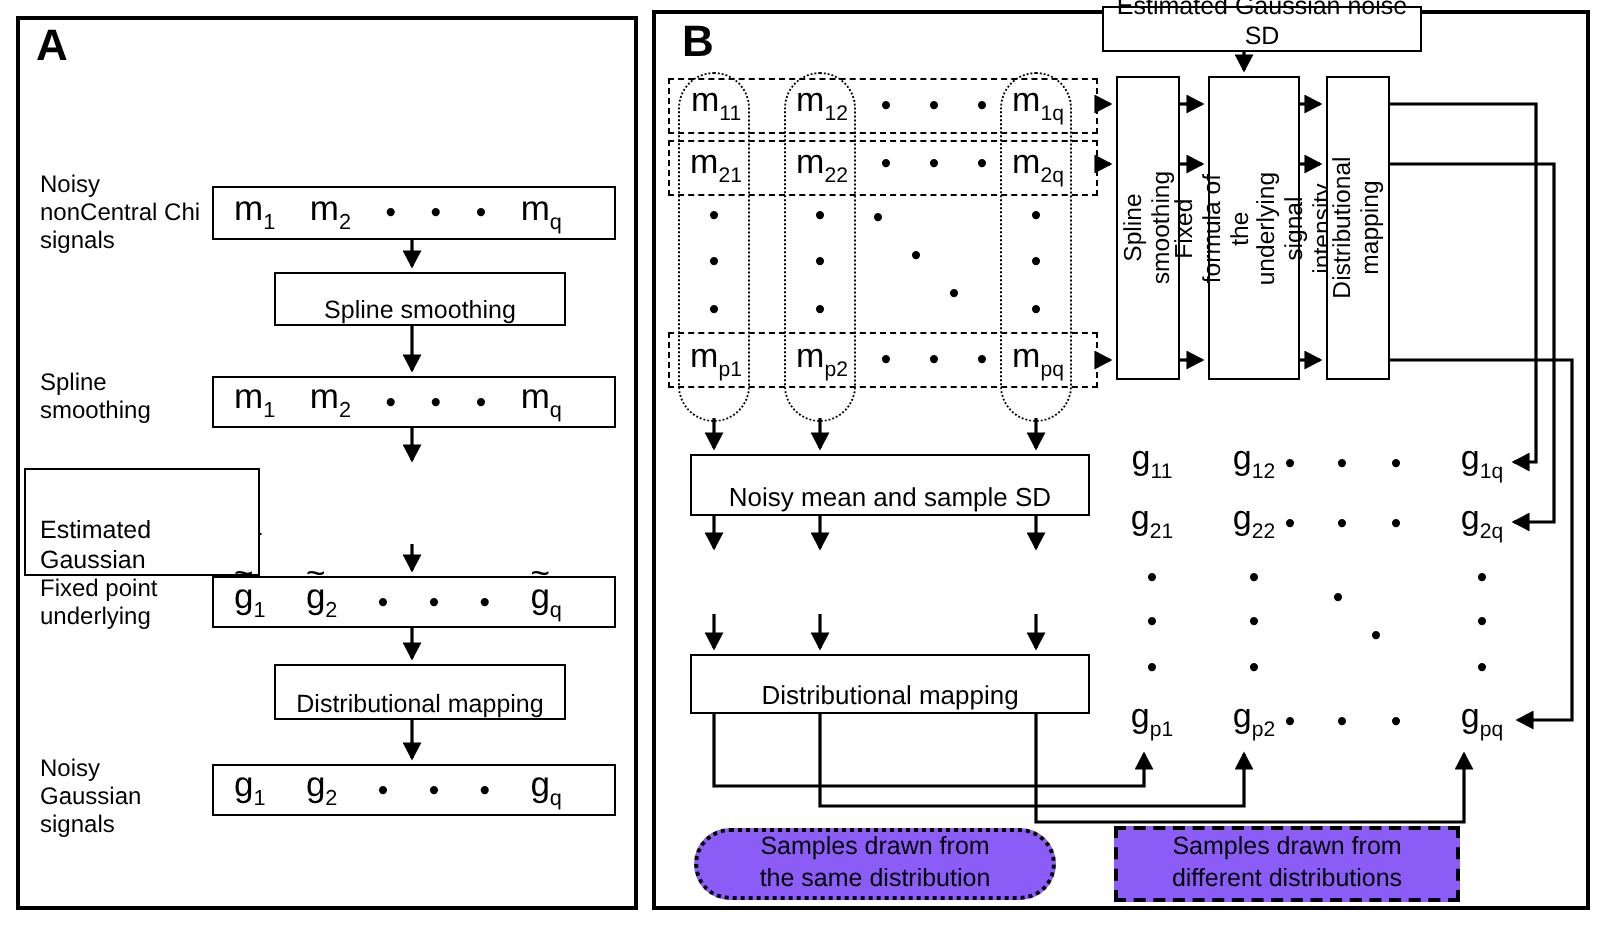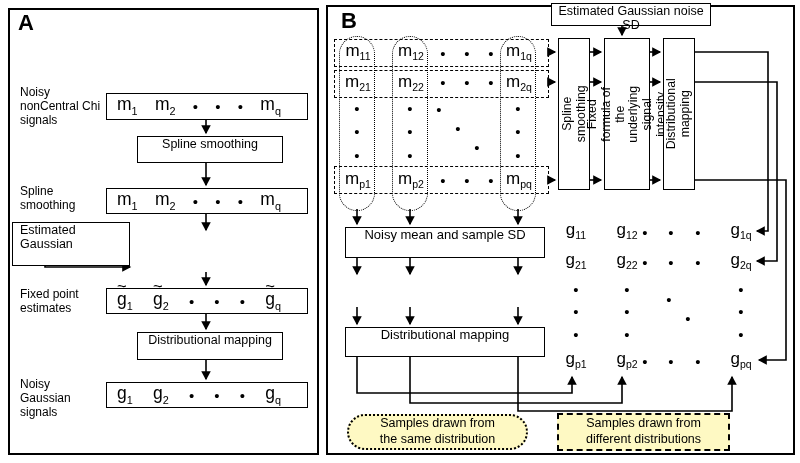--- a/index.html
+++ b/index.html
@@ -3,42 +3,42 @@
 <meta charset="utf-8">
 <style>
   *{margin:0;padding:0;box-sizing:border-box}
   html,body{background:#fff}
   body{font-family:"Liberation Sans",sans-serif;color:#000}
   #fig{position:relative;width:800px;height:463px;background:#fff;overflow:hidden}
   .panel{position:absolute;border:2.2px solid #000;background:#fff;z-index:0}
   .plabel{position:absolute;font-weight:bold;font-size:22px;z-index:2}
   svg.wires{position:absolute;left:0;top:0;z-index:1}
   .box{position:absolute;border:1.7px solid #000;background:#fff;z-index:2;display:flex;
-       align-items:flex-start;justify-content:center;text-align:center;font-size:12.5px;line-height:1.15}
+       align-items:flex-end;justify-content:center;text-align:center;font-size:12.5px;line-height:1.15}
   .box.leftalign{justify-content:flex-start;text-align:left;padding-left:7px}
   .pre{white-space:pre-line}
   .sidelabel{position:absolute;font-size:12px;line-height:1.18;white-space:pre-line;z-index:2}
   .sigrow{position:absolute;border:1.7px solid #000;background:#fff;z-index:2;display:flex;
           align-items:center;justify-content:space-between;padding:0 26px 0 10px;font-size:17.5px;line-height:1}
   sub{font-size:0.62em}
   .sym{position:relative;display:inline-block;line-height:1}
   .sym .base{position:relative;display:inline-block}
   .base.acc-bar::after{content:'';position:absolute;left:0;right:0;top:-2.5px;border-top:1.8px solid #000}
   .base.acc-tilde::after{content:'~';position:absolute;left:0;right:0;top:-0.70em;text-align:center;font-size:0.95em}
   .base.acc-hat::after{content:'^';position:absolute;left:0;right:0;top:-0.55em;text-align:center;font-size:0.75em}
   .bold{font-weight:bold}
   .rowdot{font-size:15px}
   .mcell{position:absolute;transform:translate(-50%,-50%);font-size:17px;z-index:2;line-height:1;background:transparent}
   .mdot{position:absolute;transform:translate(-50%,-50%);font-size:15px;z-index:2;line-height:1}
   .vbox{position:absolute;border:1.7px solid #000;background:#fff;z-index:2;display:flex;align-items:center;justify-content:center}
   .vtext{transform:rotate(-90deg);white-space:pre-line;text-align:center;font-size:12.3px;line-height:1.12;width:max-content}
   .capsule{position:absolute;border:1.8px dotted #000;border-radius:18px;z-index:1;background:transparent}
   .rowrect{position:absolute;border:1.6px dashed #000;z-index:1;background:transparent}
   .legend{position:absolute;z-index:2;display:flex;align-items:center;justify-content:center;
-          text-align:center;font-size:12.5px;line-height:1.25;background:#fef9c3}
+          text-align:center;font-size:12.5px;line-height:1.25;background:#8b5cf6}
   .nbsigma{font-size:14px;font-weight:bold}
 </style>
 </head>
 <body>
 
 <div id="fig">
 
   <svg class="wires" width="800" height="463" viewBox="0 0 800 463">
     <defs>
       <marker id="ah" viewBox="0 0 10 10" refX="8.2" refY="5" markerWidth="9.5" markerHeight="9.5" orient="auto-start-reverse" markerUnits="userSpaceOnUse">
@@ -93,21 +93,21 @@
 
   <div class="panel" style="left:8px;top:8px;width:311px;height:447px"></div>
   <div class="plabel" style="left:18px;top:10px">A</div>
 
   <div class="sidelabel" style="left:20px;top:85px;width:88px">Noisy
 nonCentral Chi
 signals</div>
   <div class="sidelabel" style="left:20px;top:184px;width:88px">Spline
 smoothing</div>
   <div class="sidelabel" style="left:20px;top:287px;width:88px">Fixed point
-estimates</div>
+underlying</div>
   <div class="sidelabel" style="left:20px;top:377px;width:88px">Noisy
 Gaussian
 signals</div>
 
   <div class="sigrow" style="left:106px;top:93px;width:202px;height:27px">
       <span class="sym"><span class="base">m</span><sub>1</sub></span>
       <span class="sym"><span class="base">m</span><sub>2</sub></span>
       <span class="rowdot">•</span>
       <span class="rowdot">•</span>
       <span class="rowdot">•</span>
@@ -118,21 +118,21 @@
   </div>
   <div class="sigrow" style="left:106px;top:188px;width:202px;height:26px">
       <span class="sym"><span class="base acc-bar">m</span><sub>1</sub></span>
       <span class="sym"><span class="base acc-bar">m</span><sub>2</sub></span>
       <span class="rowdot">•</span>
       <span class="rowdot">•</span>
       <span class="rowdot">•</span>
       <span class="sym"><span class="base acc-bar">m</span><sub>q</sub></span>
     </div>
 
-  <div class="box leftalign" style="left:12px;top:222px;width:118px;height:44px">
+  <div class="box leftalign" style="left:12px;top:234px;width:118px;height:54px">
     <div>
       <div>Estimated Gaussian</div>
     </div>
   </div>
 
 
   <div class="sigrow" style="left:106px;top:288px;width:202px;height:26px">
       <span class="sym"><span class="base acc-tilde">g</span><sub>1</sub></span>
       <span class="sym"><span class="base acc-tilde">g</span><sub>2</sub></span>
       <span class="rowdot">•</span>

